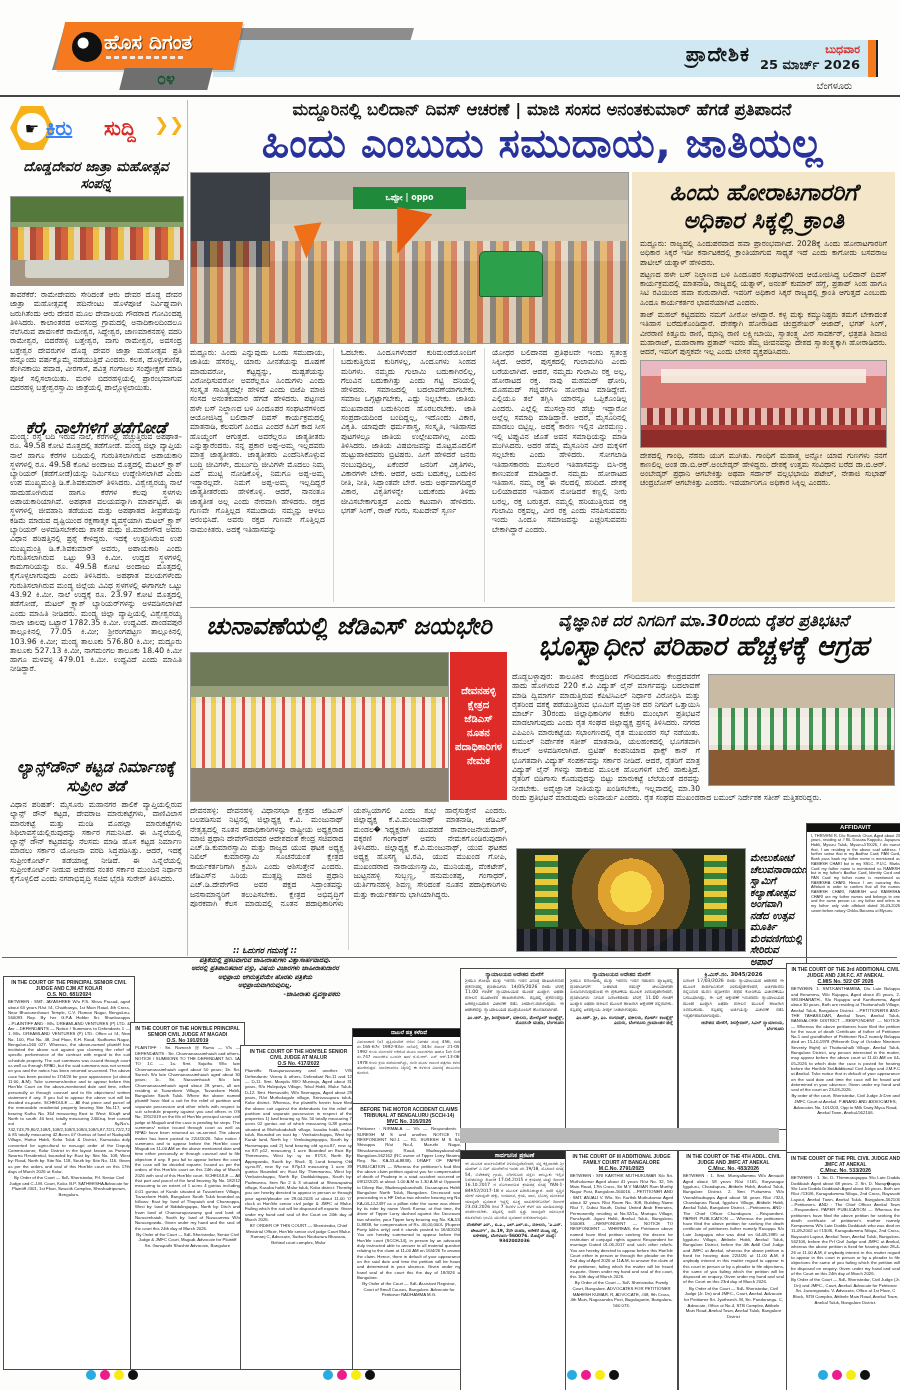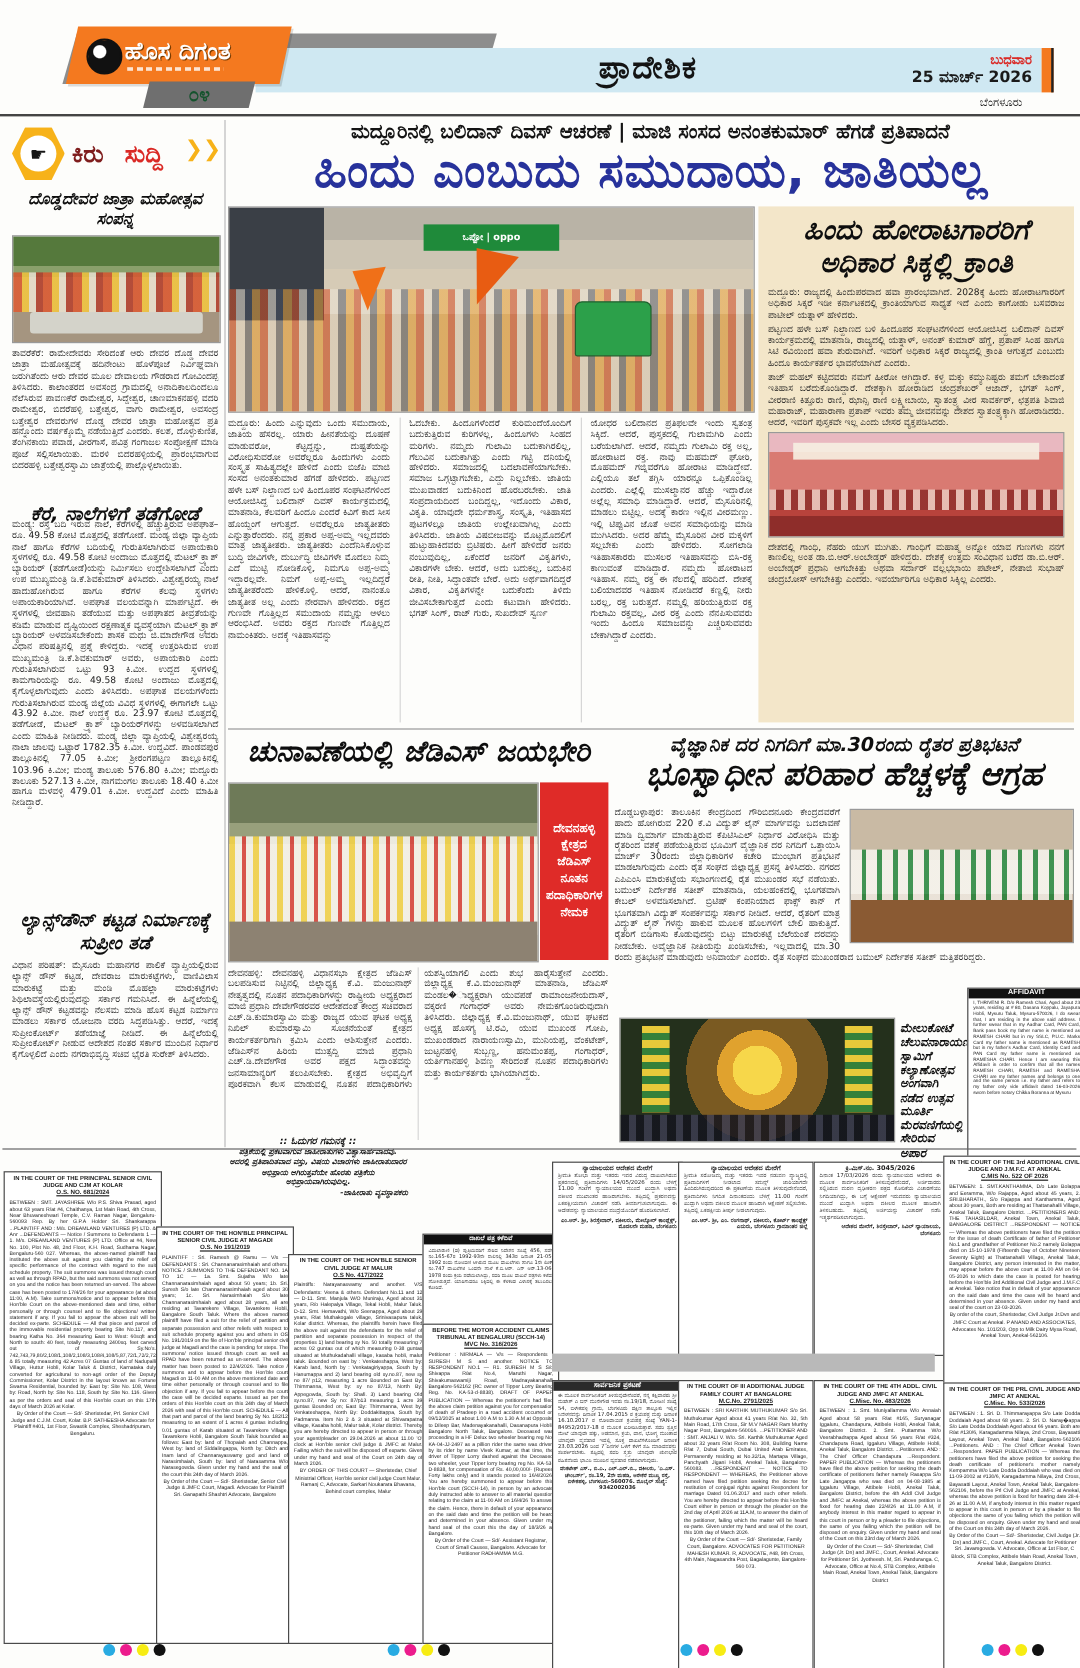--- a/index.html
+++ b/index.html
@@ -26,41 +26,41 @@
   .dot{width:10px;height:10px;border-radius:50%;}
 </style>
 </head>
 <body>
 
 <div id="page">
 
   <div class="abs" style="left:0;top:0;width:900px;height:96px;">
     <div class="abs" style="left:58px;top:28px;width:350px;height:42px;background:#8d8d8d;transform:skewX(-16deg);"></div>
     <div class="abs" style="left:213px;top:40px;width:655px;height:37px;background:#cfe8f2;"></div>
-    <div class="abs ctr" style="left:330px;top:42px;width:420px;font-size:26px;font-weight:bold;color:#141414;letter-spacing:1px;">ಪ್ರಾದೇಶಿಕ</div>
+    <div class="abs ctr" style="left:330px;top:42px;width:420px;font-size:20px;font-weight:bold;color:#141414;letter-spacing:1px;text-align:right;">ಪ್ರಾದೇಶಿಕ</div>
     <div class="abs" style="left:868px;top:40px;width:8px;height:37px;background:#f4791f;border-right:2px solid #222;"></div>
     <div class="abs b" style="right:40px;top:43px;font-size:11px;color:#da2a26;text-align:right;width:120px;">ಬುಧವಾರ</div>
     <div class="abs b" style="right:40px;top:57px;font-size:13px;color:#1a1a1a;text-align:right;width:140px;">25 ಮಾರ್ಚ್ 2026</div>
     <div class="abs" style="right:48px;top:80px;font-size:9.5px;color:#222;">ಬೆಂಗಳೂರು</div>
     <div class="abs" style="left:60px;top:22px;width:178px;height:48px;background:#f4791f;transform:skewX(-12deg);box-shadow:2px 2px 0 #00000022;"></div>
     <div class="abs" style="left:72px;top:32px;width:26px;height:26px;border-radius:50%;background:radial-gradient(circle at 35% 35%,#fff 0 5px,#111 6px);border:2px solid #111;"></div>
     <div class="abs b" style="left:104px;top:30px;font-size:20px;color:#fff;text-shadow:1px 1px 0 #7a3c00;">ಹೊಸ ದಿಗಂತ</div>
     <div class="abs" style="left:106px;top:56px;width:80px;height:3px;background:repeating-linear-gradient(90deg,#ffffffcc 0 5px,transparent 5px 8px);"></div>
     <div class="abs" style="left:122px;top:68px;width:88px;height:22px;background:#6f6f6f;transform:skewX(-14deg);"></div>
     <div class="abs ctr b" style="left:122px;top:69px;width:88px;font-size:16px;color:#14532d;">೦೪</div>
     <div class="rule" style="left:0;top:95px;width:900px;height:2px;background:#444;"></div>
   </div>
 
   <div class="lrule" style="left:187px;top:100px;width:1px;height:856px;"></div>
   <div class="abs" style="left:8px;top:102px;width:176px;height:856px;">
     <div class="abs" style="left:0;top:4px;width:176px;height:46px;">
       <div class="abs" style="left:2px;top:0;width:44px;height:44px;background:#f7b219;clip-path:polygon(25% 0,75% 0,100% 50%,75% 100%,25% 100%,0 50%);display:flex;align-items:center;justify-content:center;">
         <span style="background:#fff;border-radius:50%;width:30px;height:30px;display:flex;align-items:center;justify-content:center;font-size:16px;">☛</span>
       </div>
-      <span class="abs b" style="left:52px;top:10px;font-size:20px;color:#7f1d1d;">ಕಿರು</span>
+      <span class="abs b" style="left:38px;top:10px;font-size:20px;color:#3b82f6;text-decoration:underline;">ಕಿರು</span>
       <span class="abs b" style="left:96px;top:10px;font-size:20px;color:#da2a26;">ಸುದ್ದಿ</span>
       <span class="abs" style="left:146px;top:8px;font-size:18px;color:#f7b219;font-weight:bold;">❯❯</span>
     </div>
     <div class="abs ctr kh" style="left:4px;top:56px;width:168px;font-size:13.5px;line-height:17px;">ದೊಡ್ಡದೇವರ ಜಾತ್ರಾ ಮಹೋತ್ಸವ ಸಂಪನ್ನ</div>
     <div class="photo" style="left:2px;top:94px;width:172px;height:88px;background:
            linear-gradient(180deg,#55793c 0 28%,#8aa06b 28% 38%,#c8b88f 38% 72%,#a59580 72% 100%);">
       <div style="position:absolute;left:0;top:34%;width:100%;height:38%;background:
            repeating-linear-gradient(90deg,#d8542e 0 7px,#f0c23c 7px 13px,#e8e0d0 13px 19px,#b03a2a 19px 25px);opacity:.85;"></div>
       <div style="position:absolute;left:8%;top:72%;width:84%;height:20%;background:#d9d9d2;border-radius:3px;opacity:.9;"></div>
     </div>

